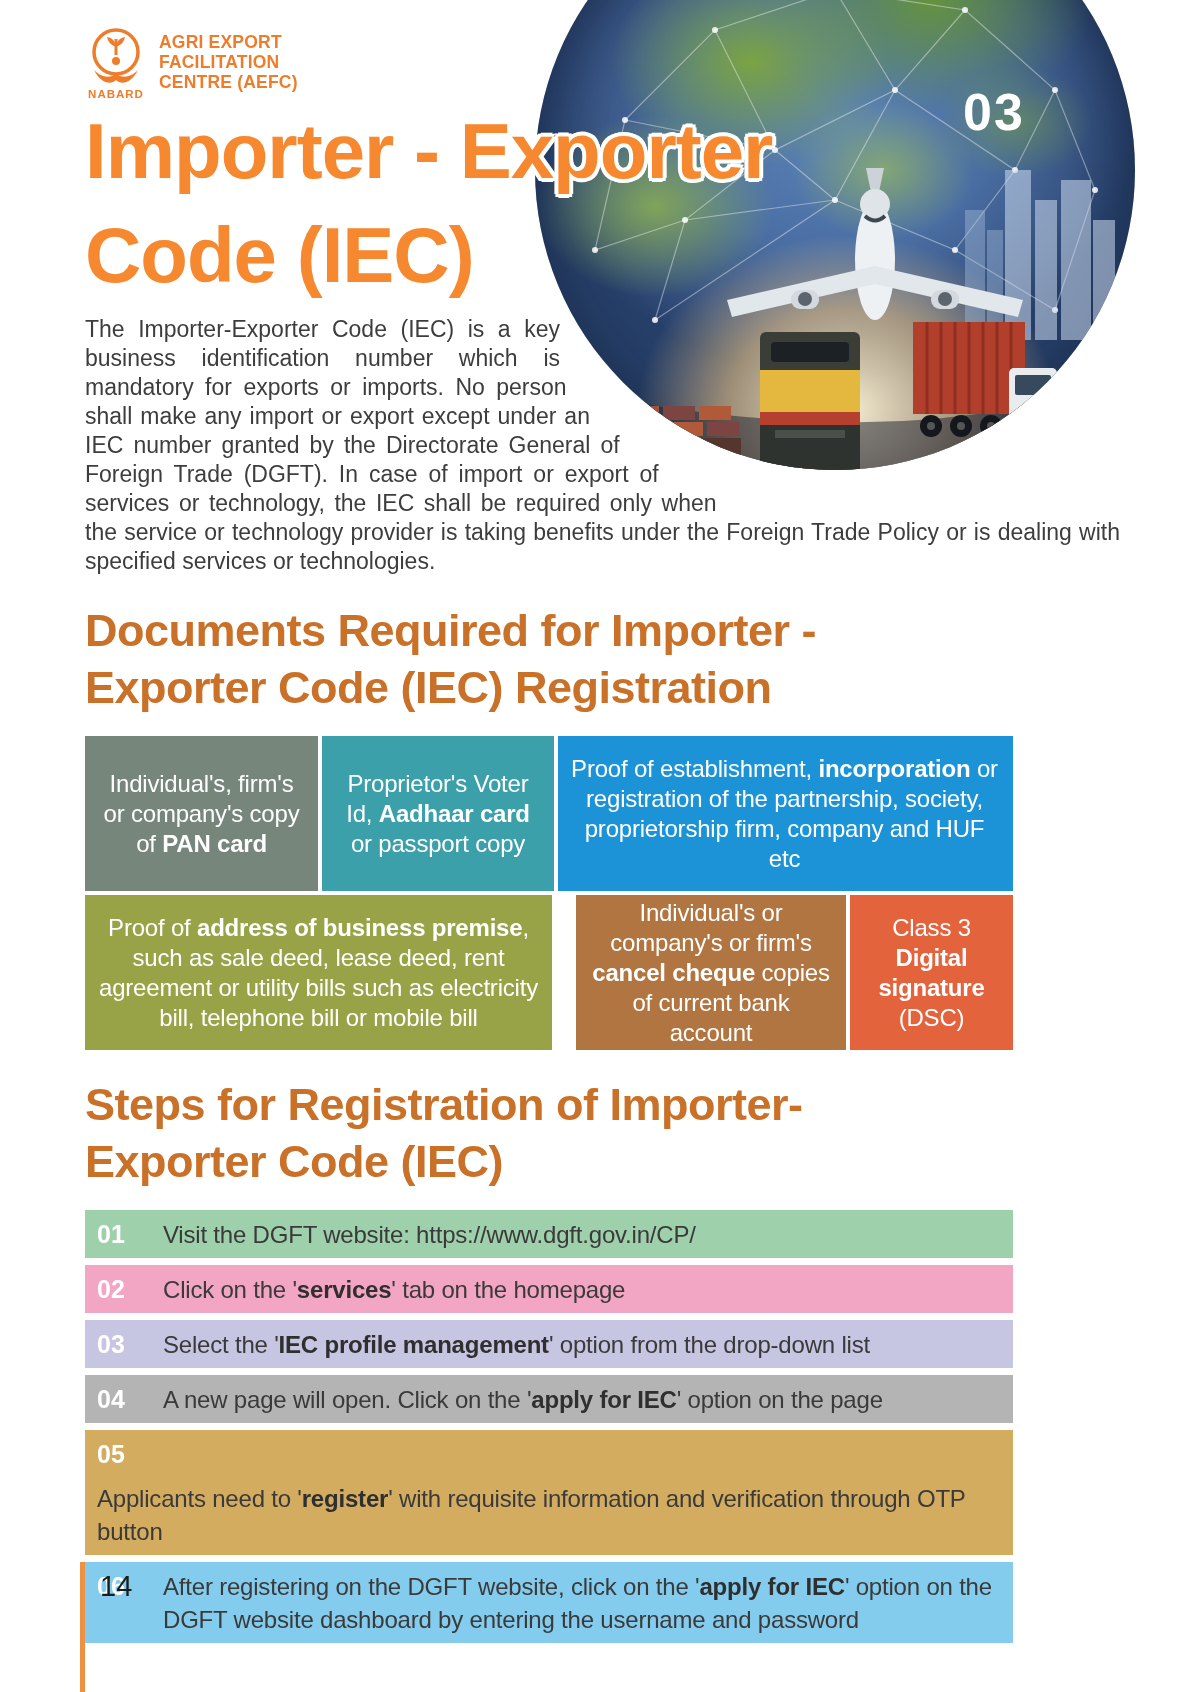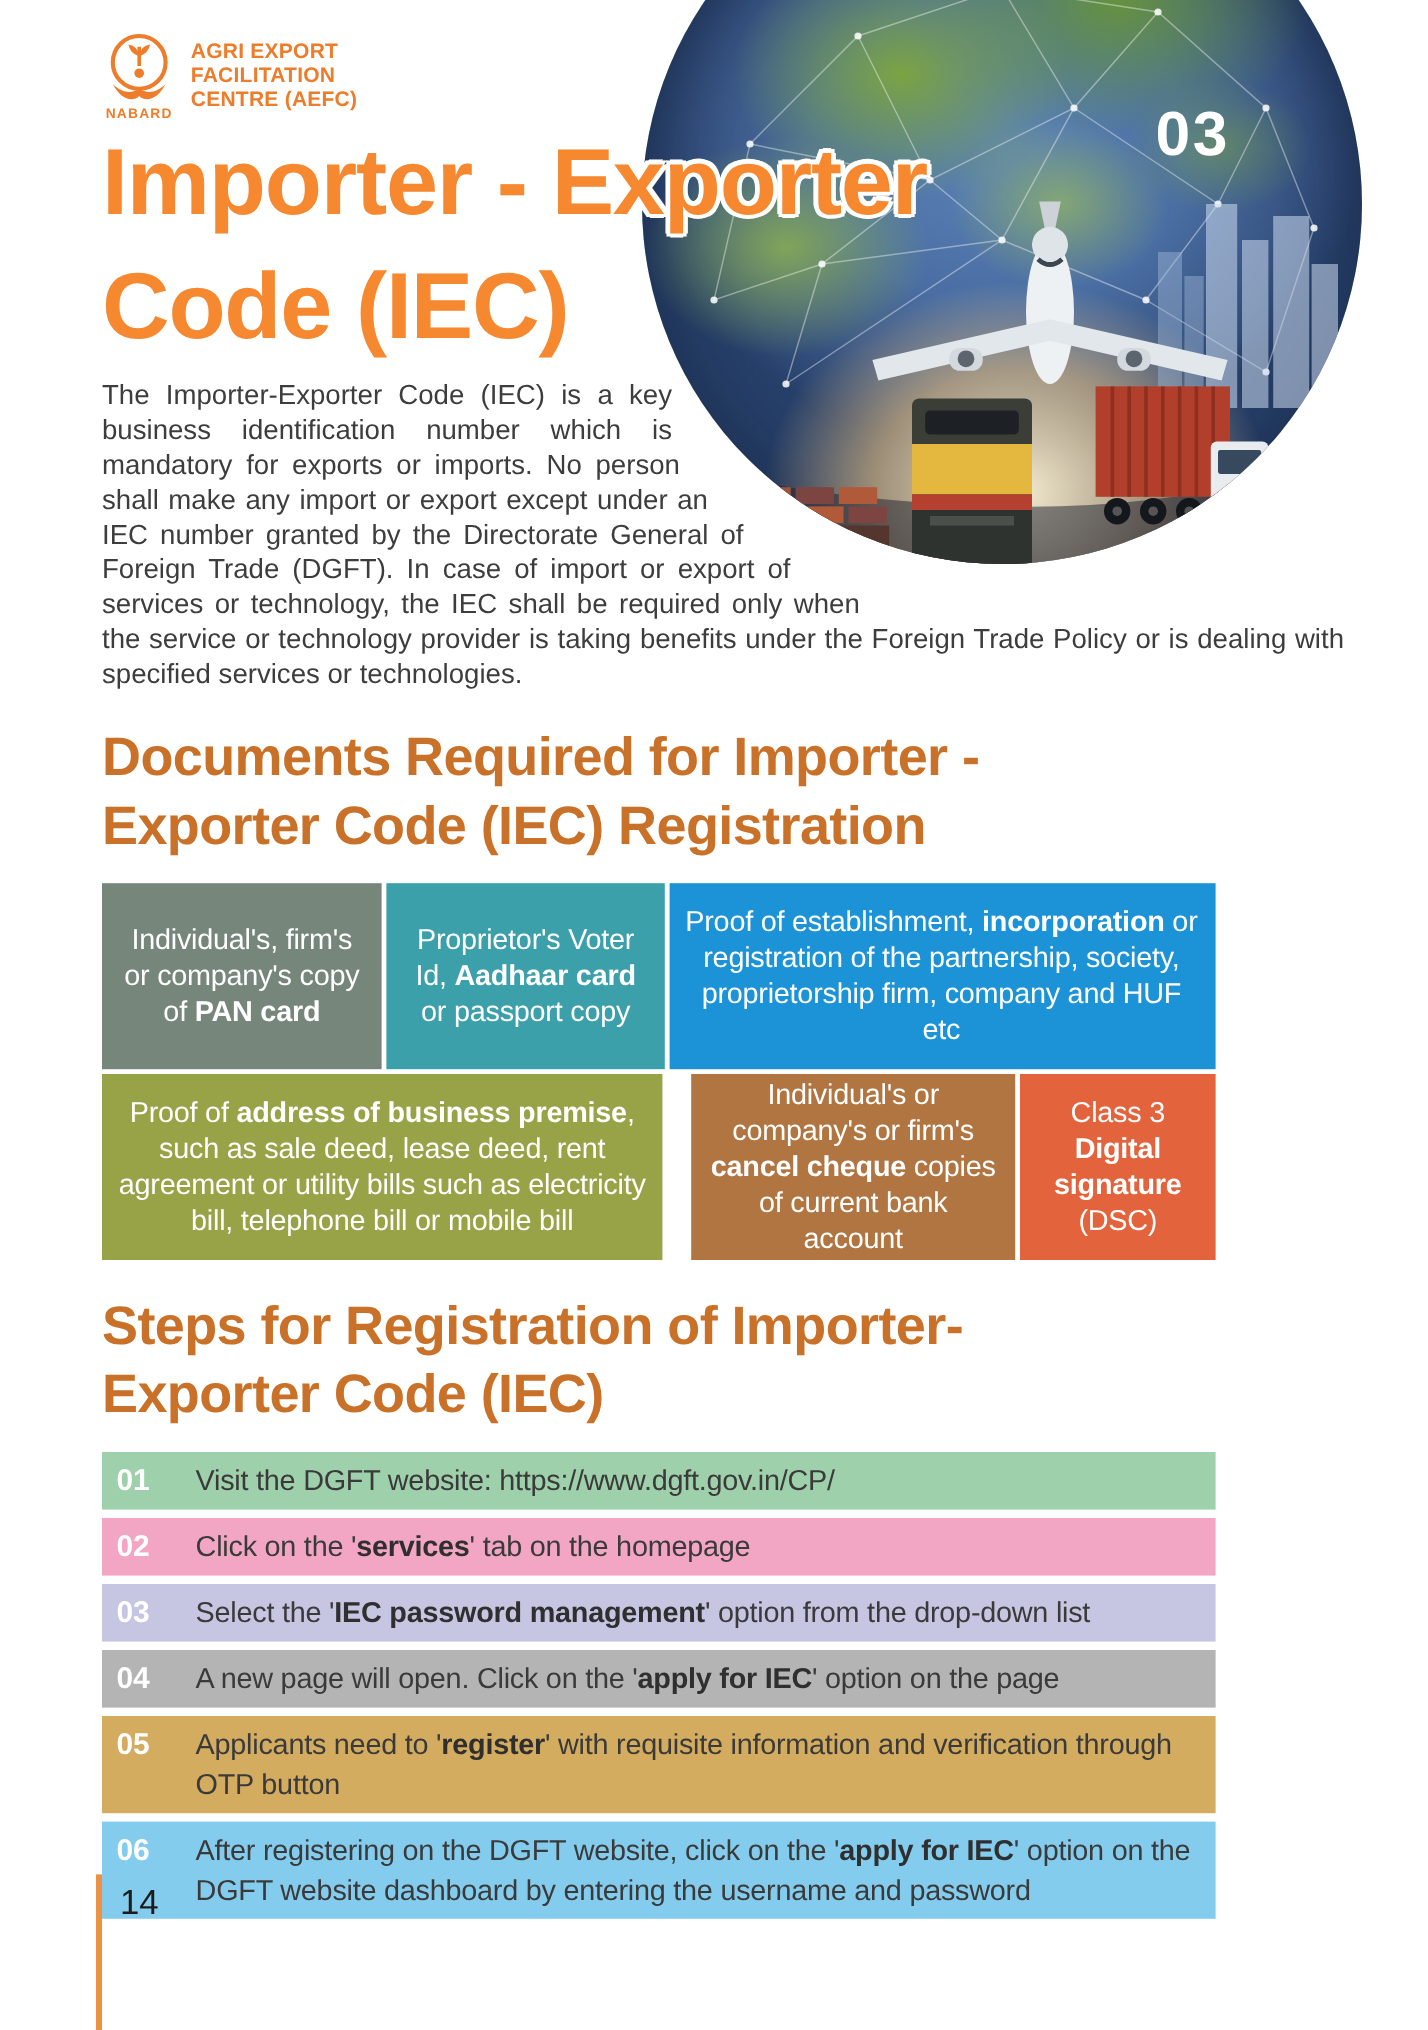--- a/index.html
+++ b/index.html
@@ -221,27 +221,27 @@
       <div class="step" style="background-color: rgb(158, 209, 171);">
         <span class="num">01</span>
         <span class="txt">Visit the DGFT website: https://www.dgft.gov.in/CP/</span>
       </div>
       <div class="step" style="background-color: rgb(242, 166, 195);">
         <span class="num">02</span>
         <span class="txt">Click on the '<b>services</b>' tab on the homepage</span>
       </div>
       <div class="step" style="background-color: rgb(198, 197, 226);">
         <span class="num">03</span>
-        <span class="txt">Select the '<b>IEC password management</b>' option from the drop-down list</span>
+        <span class="txt">Select the '<b>IEC profile management</b>' option from the drop-down list</span>
       </div>
       <div class="step" style="background-color: rgb(181, 180, 180);">
         <span class="num">04</span>
         <span class="txt">A new page will open. Click on the '<b>apply for IEC</b>' option on the page</span>
       </div>
-      <div class="step" style="background-color: rgb(211, 172, 96);">
+      <div class="step" style="background-color: rgb(211, 172, 96); flex-direction: column;">
         <span class="num">05</span>
         <span class="txt">Applicants need to '<b>register</b>' with requisite information and verification through OTP button</span>
       </div>
       <div class="step" style="background-color: rgb(132, 204, 238);">
         <span class="num">06</span>
         <span class="txt">After registering on the DGFT website, click on the '<b>apply for IEC</b>' option on the DGFT website dashboard by entering the username and password</span>
       </div>
     </div>
 
   </div>

